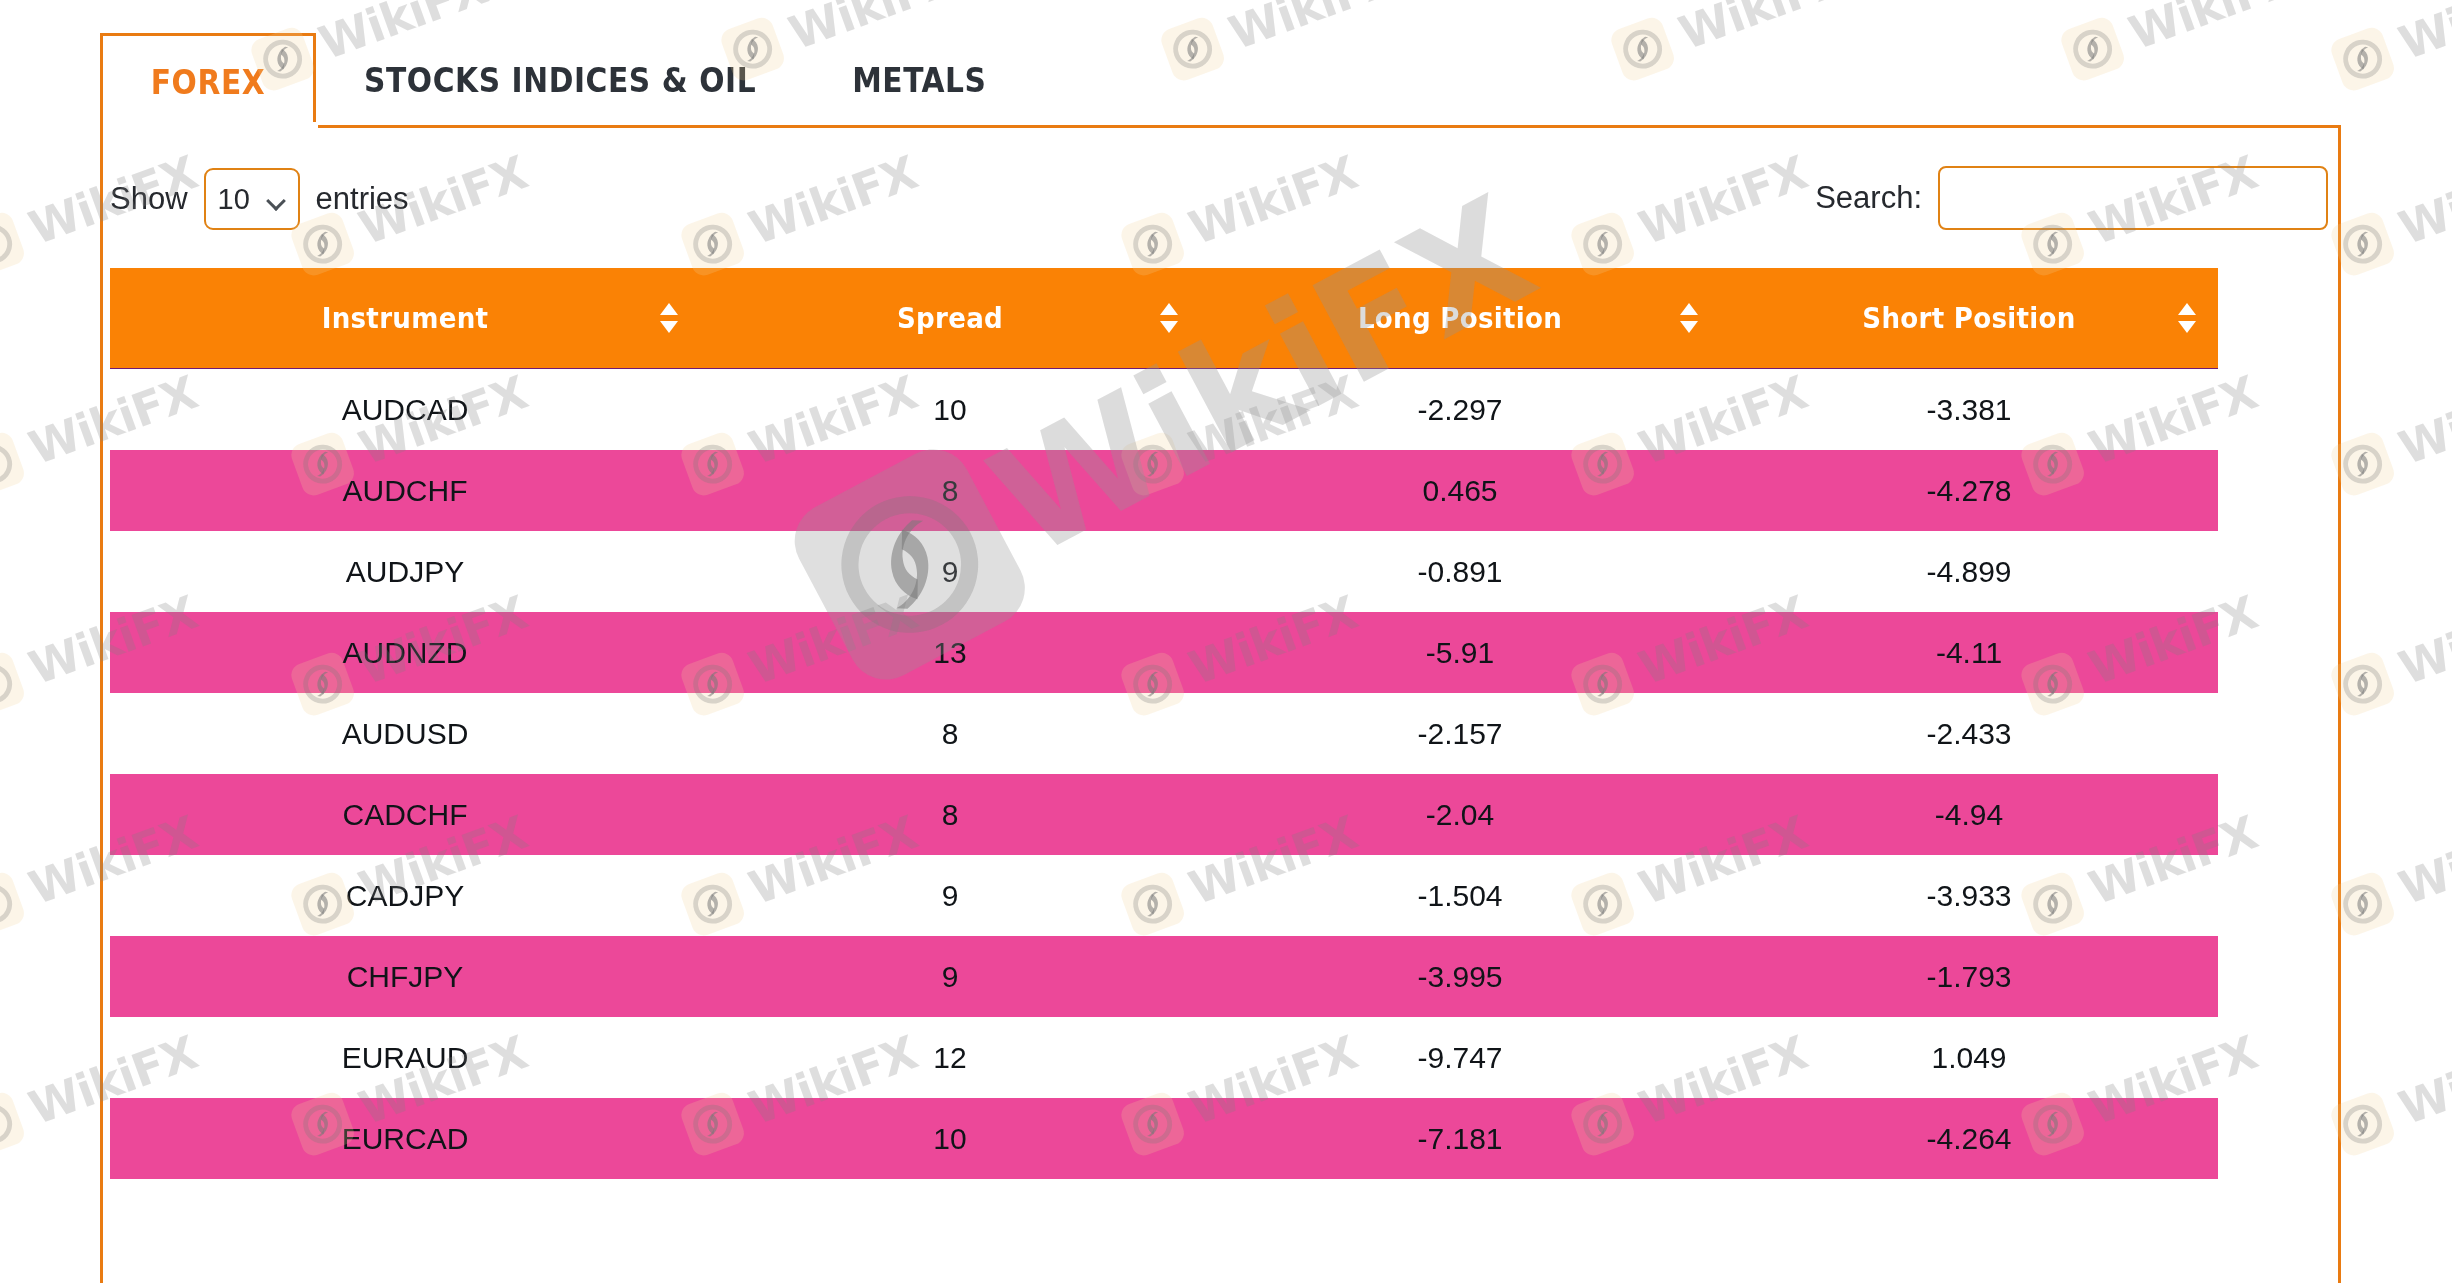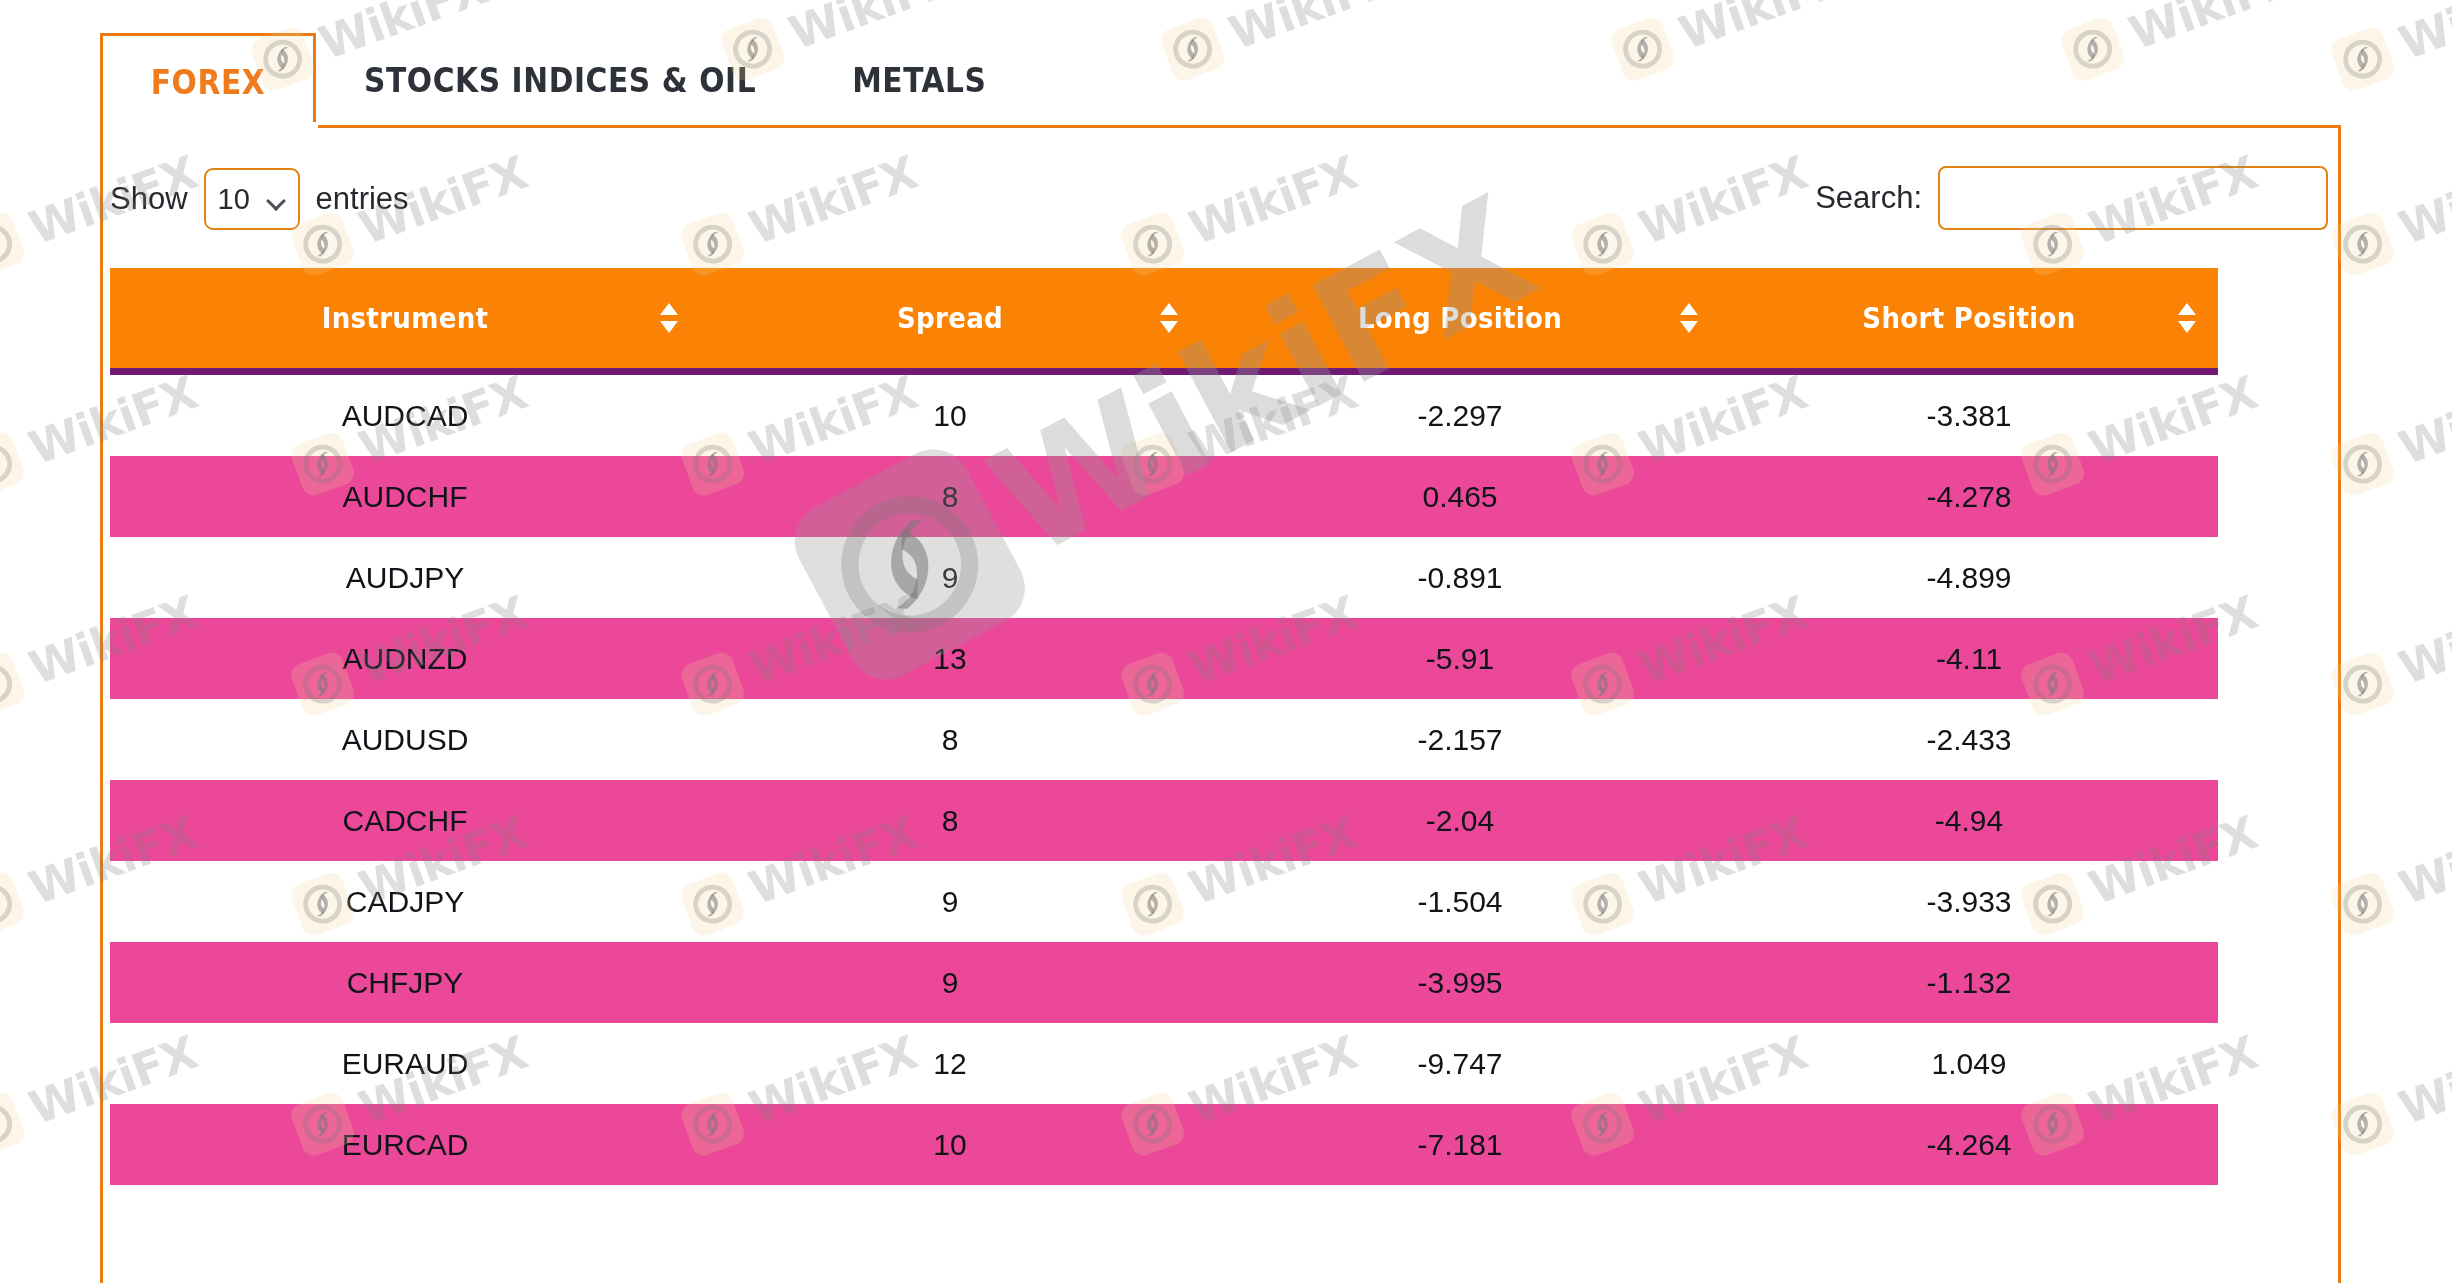--- a/index.html
+++ b/index.html
@@ -199,21 +199,21 @@
   #data-table thead th {
     background: #FA8205;
     color: #ffffff;
     font-family: "DejaVu Sans Condensed", "Liberation Sans Narrow", "Liberation Sans", sans-serif;
     font-weight: bold;
     font-size: 29px;
     height: 100px;
     padding: 0;
     position: relative;
     cursor: pointer;
-    border-bottom: 7px solid #701a75;
+    border-bottom: 1px solid #701a75;
     letter-spacing: 0.3px;
   }
   #data-table thead th .sort-icon {
     position: absolute;
     right: 22px;
     top: 50%;
     transform: translateY(-50%);
     width: 18px;
     height: 30px;
   }
@@ -865,21 +865,21 @@
           <tr class="odd">
             <td>CADJPY</td>
             <td>9</td>
             <td>-1.504</td>
             <td>-3.933</td>
           </tr>
           <tr class="even">
             <td>CHFJPY</td>
             <td>9</td>
             <td>-3.995</td>
-            <td>-1.132</td>
+            <td>-1.793</td>
           </tr>
           <tr class="odd">
             <td>EURAUD</td>
             <td>12</td>
             <td>-9.747</td>
             <td>1.049</td>
           </tr>
           <tr class="even">
             <td>EURCAD</td>
             <td>10</td>

